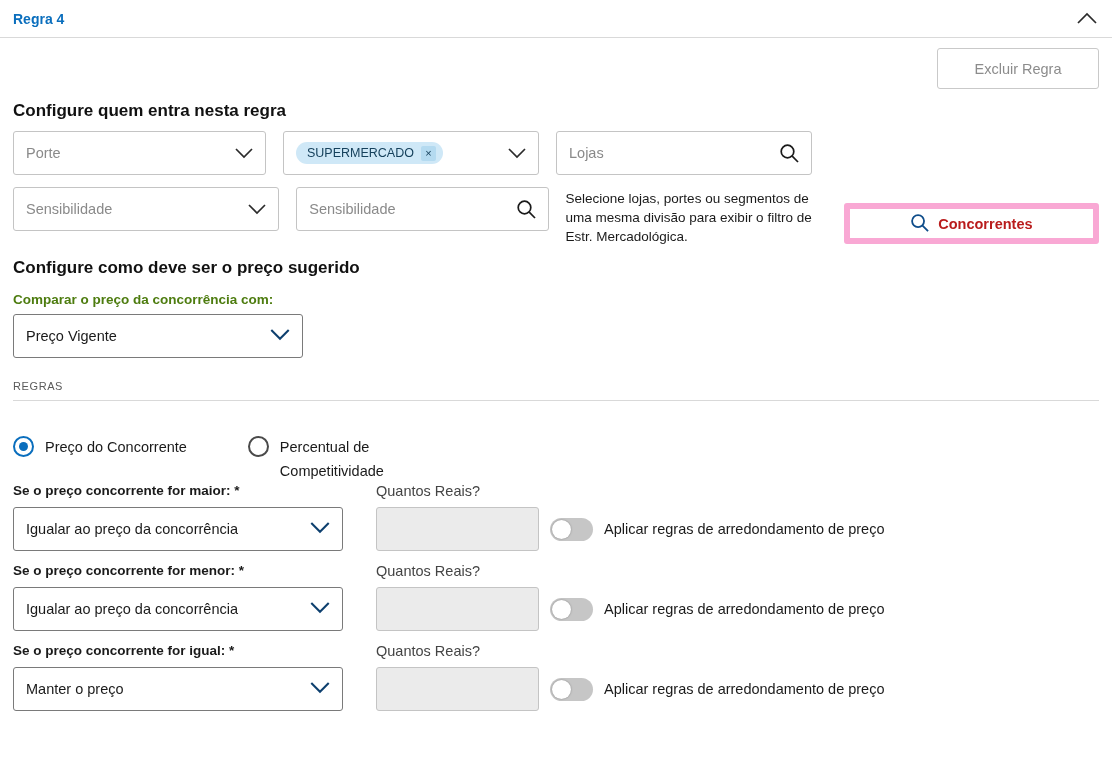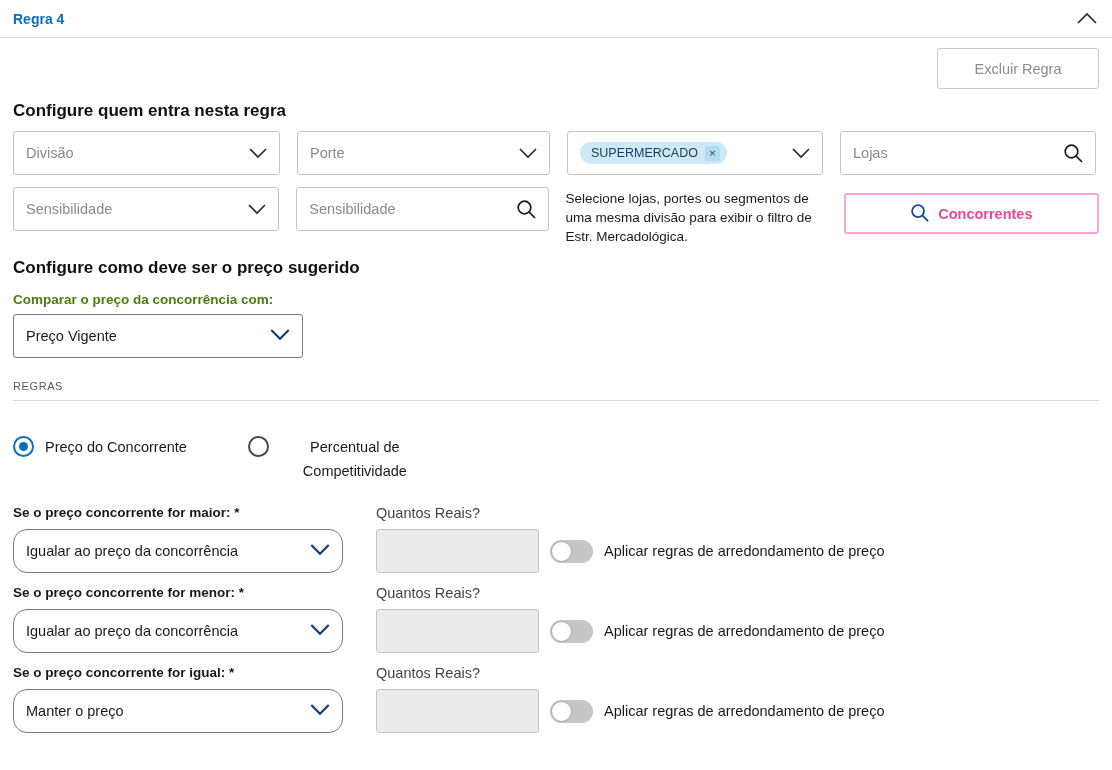--- a/index.html
+++ b/index.html
@@ -140,33 +140,33 @@
     width: 262px;
     font-size: 13.5px;
     line-height: 19px;
     color: #1a1a1a;
     padding-top: 2px;
   }
 
   .btn-primary-outline {
     width: 256px;
     height: 41px;
-    border: 2px solid #f9a8d4;
+    border: 6px solid #f9a8d4;
     border-radius: 3px;
     background: #fff;
-    color: #ec4899;
+    color: #b91c1c;
     font-size: 14.5px;
     font-weight: bold;
     display: flex;
     align-items: center;
     justify-content: center;
     gap: 9px;
     cursor: pointer;
     box-sizing: border-box;
-    margin-top: 6px;
+    margin-top: 16px;
   }
 
   
   .label-strong {
     font-size: 13.5px;
     font-weight: bold;
     color: #4d7c0f;
     margin: 14px 0 7px 0;
   }
   .select-box {
@@ -177,21 +177,21 @@
     background: #fff;
     display: flex;
     align-items: center;
     padding: 16px 12px;
     font-size: 14.5px;
     color: #1a1a1a;
     cursor: pointer;
   }
   .select-box .val { flex: 1; }
   .select-box.w290 { width: 290px; }
-  .select-box.w330 { width: 330px; border-radius: 14px; }
+  .select-box.w330 { width: 330px; }
 
   .regras-label {
     font-size: 11px;
     letter-spacing: 0.6px;
     color: #5a5a5a;
     margin: 22px 0 0 0;
   }
   .divider {
     border: 0;
     border-top: 1px solid #d9d9d9;
@@ -202,21 +202,20 @@
   .radio-row {
     display: flex;
     gap: 61px;
     margin-top: 34px;
   }
   .radio-item {
     display: flex;
     align-items: flex-start;
     gap: 11px;
     cursor: pointer;
-    text-align: center;
   }
   .radio {
     width: 21px; height: 21px;
     border-radius: 50%;
     border: 2px solid #0a6ebd;
     box-sizing: border-box;
     position: relative;
     flex: none;
     margin-top: 1px;
   }
@@ -230,21 +229,21 @@
     background: #0a6ebd;
   }
   .radio-label {
     font-size: 14.5px;
     color: #1a1a1a;
     line-height: 24px;
     max-width: 150px;
   }
 
   
-  .rules-area { margin-top: 22px; }
+  .rules-area { }
   .rule-block { margin-bottom: 12px; }
   .rule-grid {
     display: flex;
     align-items: flex-start;
   }
   .col-left { width: 363px; }
   .col-right { flex: 1; }
   .field-label {
     font-size: 13.5px;
     font-weight: bold;
@@ -309,28 +308,20 @@
 
   <div class="content">
 
     <div class="delete-row">
       <button class="btn-outline-gray">Excluir Regra</button>
     </div>
 
     <div class="section-title">Configure quem entra nesta regra</div>
 
     <div class="row">
-      <div class="field w267">
-        <span class="placeholder">Divisão</span>
-        <span class="chev">
-          <svg width="18" height="11" viewBox="0 0 18 11">
-              <path d="M1 1L9 9L17 1" stroke="#2b2b2b" stroke-width="1.7" fill="none"></path>
-            </svg>
-        </span>
-      </div>
 
       <div class="field w253">
         <span class="placeholder">Porte</span>
         <span class="chev">
           <svg width="18" height="11" viewBox="0 0 18 11">
               <path d="M1 1L9 9L17 1" stroke="#2b2b2b" stroke-width="1.7" fill="none"></path>
             </svg>
         </span>
       </div>
 

